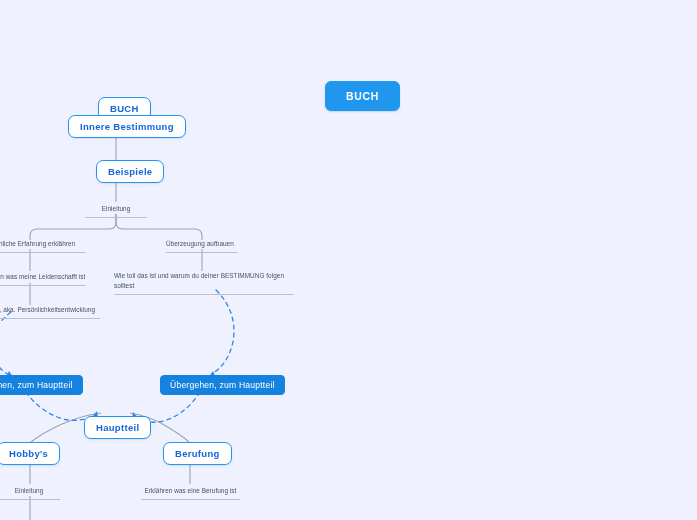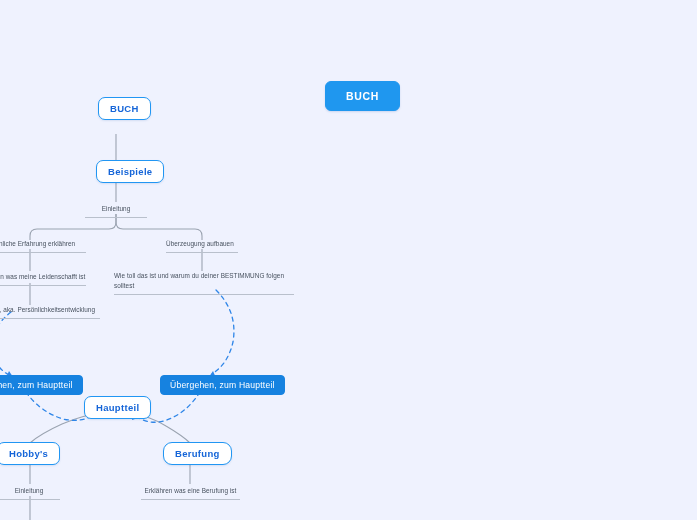--- a/index.html
+++ b/index.html
@@ -125,20 +125,21 @@
     <g fill="#2f86e8">
       <polygon points="9,371 13,377 6,378"></polygon>
       <polygon points="213,371 216,378 209,377"></polygon>
       <polygon points="97,411 92,417 98,419"></polygon>
       <polygon points="133,412 138,418 132,420"></polygon>
     </g>
   </svg>
 
   <div class="node boxed" style="left:98px; top:97px;">BUCH</div>
 
+  <div class="node boxed" style="left:68px; top:115px;">Innere Bestimmung</div>
 
   <div class="node pill big" style="left:325px; top:81px;">BUCH</div>
 
   <div class="node boxed" style="left:88px; top:160px;margin-left:8px;">Beispiele</div>
 
   <div class="node plain center" style="left:85px; top:204px; width:62px;">Einleitung</div>
 
   <div class="node plain" style="left:-18px; top:239px; width:104px;">Persönliche Erfahrung erklähren</div>
 
   <div class="node plain" style="left:166px; top:239px; width:72px;">Überzeugung aufbauen</div>
@@ -146,23 +147,23 @@
   <div class="node plain" style="left:-24px; top:272px; width:110px;">Erklähren was meine Leidenschafft ist</div>
 
   <div class="node plain" style="left:114px; top:271px; width:180px;">Wie toll das ist und warum du deiner BESTIMMUNG folgen solltest</div>
 
   <div class="node plain" style="left:-26px; top:305px; width:126px;">Erzählen, aka. Persönlichkeitsentwicklung</div>
 
   <div class="node pill" style="left:-42px; top:375px;">Übergehen, zum Hauptteil</div>
 
   <div class="node pill" style="left:160px; top:375px;">Übergehen, zum Hauptteil</div>
 
-  <div class="node boxed" style="left:84px; top:396px;">Hauptteil</div>
+  <div class="node boxed" style="left:84px; top:416px;">Hauptteil</div>
 
   <div class="node boxed" style="left:-3px; top:442px;">Hobby's</div>
 
-  <div class="node boxed" style="left:163px; top:442px;border-radius:9px;">Berufung</div>
+  <div class="node boxed" style="left:163px; top:442px;">Berufung</div>
 
   <div class="node plain center" style="left:-2px; top:486px; width:62px;">Einleitung</div>
 
   <div class="node plain center" style="left:141px; top:486px; width:99px;">Erklähren was eine Berufung ist</div>
 
 </div>
 
 </body></html>

